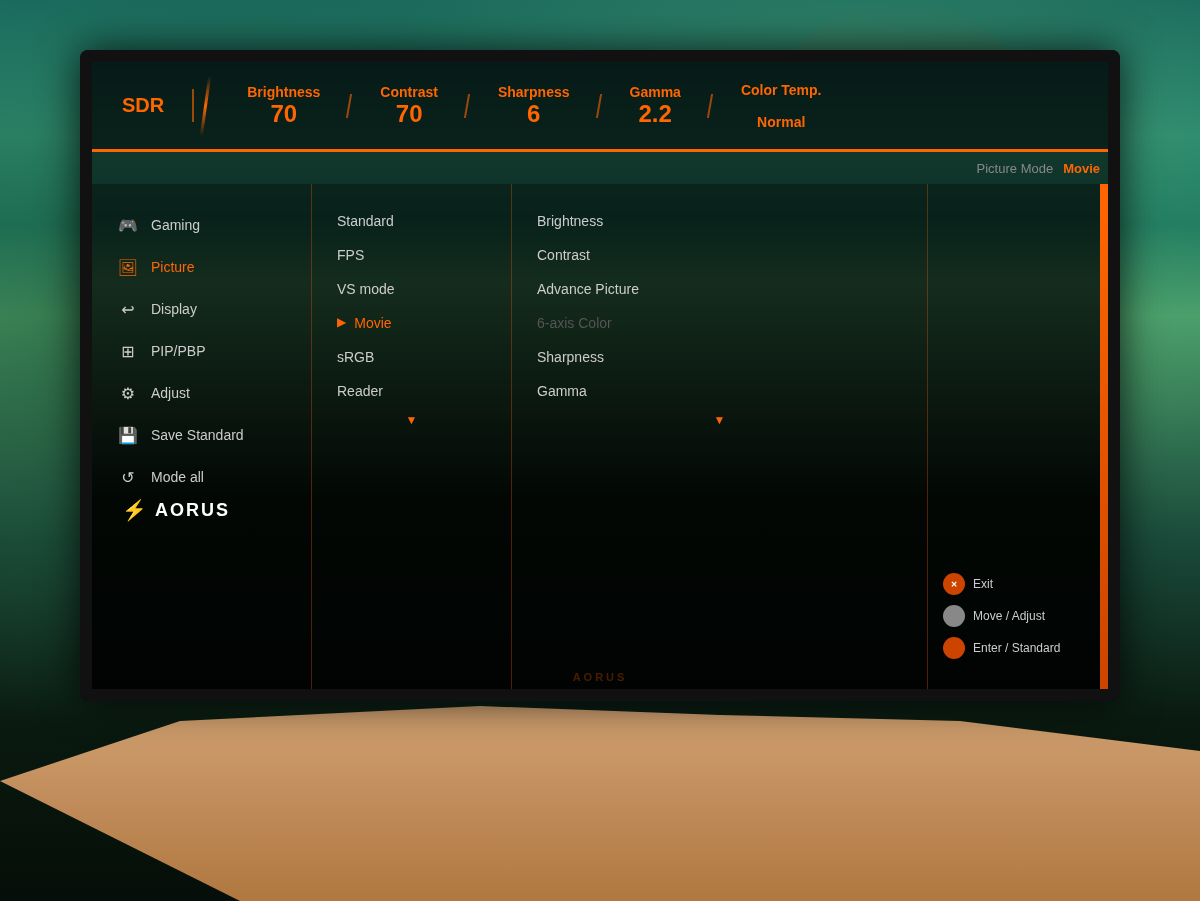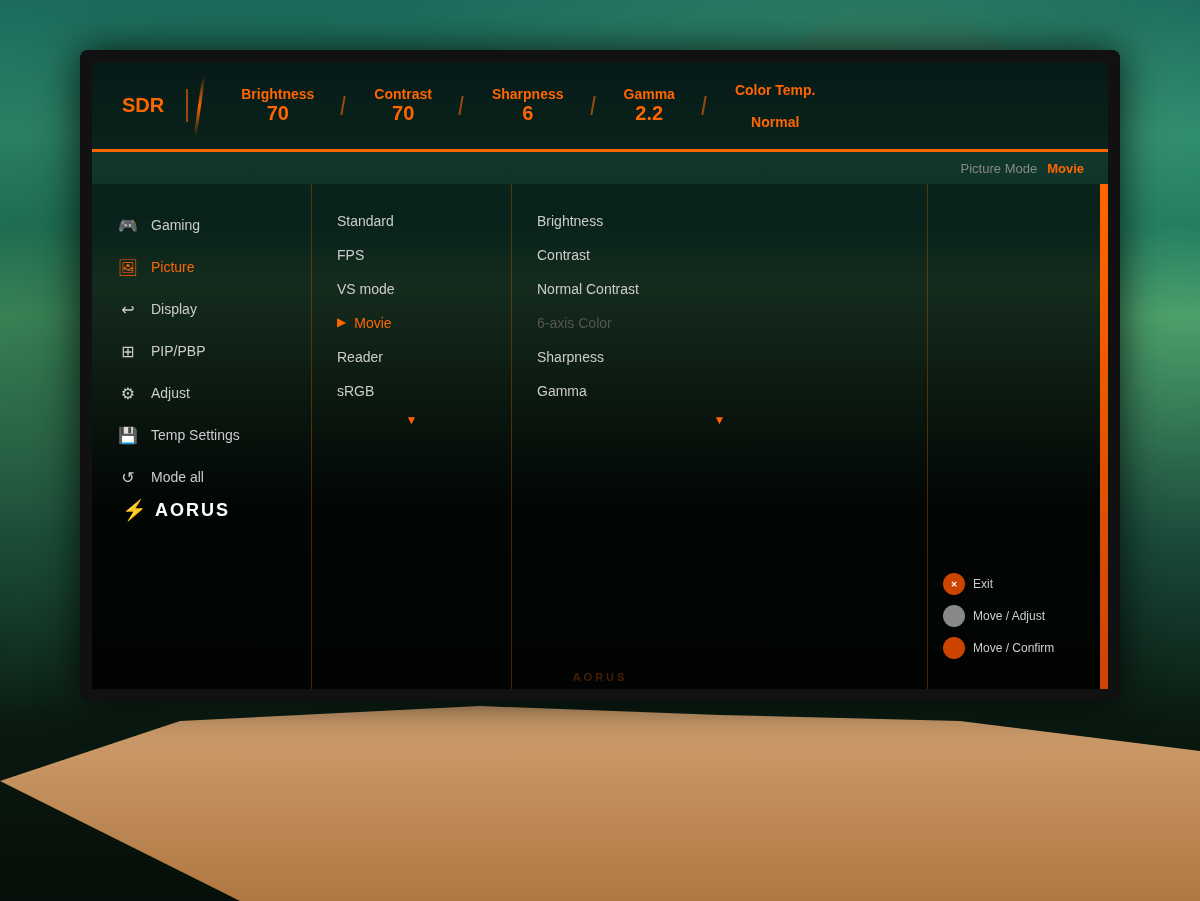--- a/index.html
+++ b/index.html
@@ -142,50 +142,50 @@
 
     .stat-label {
       color: #ff6600;
       font-size: 14px;
       font-weight: bold;
       text-align: center;
     }
 
     .stat-value {
       color: #ff6600;
+      font-size: 24px;
+      font-weight: bold;
+    }
+
+    .stat-sdr {
+      color: #ff6600;
       font-size: 20px;
       font-weight: bold;
-    }
-
-    .stat-sdr {
-      color: #ff6600;
-      font-size: 20px;
-      font-weight: bold;
-      padding-right: 24px;
+      padding-right: 30px;
       position: relative;
     }
     .stat-sdr::after {
       content: '';
       position: absolute;
       right: 0; top: -5px; bottom: -5px;
       width: 2px;
       background: #ff6600;
       opacity: 0.6;
     }
 
     
     .picture-mode-bar {
       position: absolute;
       top: 90px; left: 0; right: 0;
       height: 32px;
       background: rgba(0,0,0,0.6);
       display: flex;
       align-items: center;
       justify-content: flex-end;
-      padding-right: 24px;
+      padding-right: 8px;
     }
 
     .picture-mode-label {
       color: #888;
       font-size: 13px;
       margin-right: 10px;
     }
 
     .picture-mode-value {
       color: #ff6600;
@@ -415,21 +415,21 @@
           <div class="menu-item">
             <span class="menu-icon">⊞</span>
             <span>PIP/PBP</span>
           </div>
           <div class="menu-item">
             <span class="menu-icon">⚙</span>
             <span>Adjust</span>
           </div>
           <div class="menu-item">
             <span class="menu-icon">💾</span>
-            <span>Temp Settings</span>
+            <span>Save Standard</span>
           </div>
           <div class="menu-item">
             <span class="menu-icon">↺</span>
             <span>Mode all</span>
           </div>
 
           <div class="aorus-logo" style="position:relative;margin-top:20px;">
             <span class="aorus-icon">⚡</span>
             <span>AORUS</span>
           </div>
@@ -443,37 +443,37 @@
             <span>FPS</span>
           </div>
           <div class="sub-item">
             <span>VS mode</span>
           </div>
           <div class="sub-item active">
             <span class="sub-item-arrow">▶</span>
             <span>Movie</span>
           </div>
           <div class="sub-item">
+            <span>sRGB</span>
+          </div>
+          <div class="sub-item">
             <span>Reader</span>
-          </div>
-          <div class="sub-item">
-            <span>sRGB</span>
           </div>
           <div class="scroll-down-indicator">▼</div>
         </div>
 
         <div class="menu-right">
           <div class="right-item">
             <span>Brightness</span>
           </div>
           <div class="right-item">
             <span>Contrast</span>
           </div>
           <div class="right-item">
-            <span>Normal Contrast</span>
+            <span>Advance Picture</span>
           </div>
           <div class="right-item dimmed">
             <span>6-axis Color</span>
           </div>
           <div class="right-item">
             <span>Sharpness</span>
           </div>
           <div class="right-item">
             <span>Gamma</span>
           </div>
@@ -497,21 +497,21 @@
                 </svg>
             </div>
             <span>Move / Adjust</span>
           </div>
           <div class="control-item">
             <div class="control-btn btn-enter">
               <svg width="12" height="12" viewBox="0 0 12 12">
                   <circle cx="6" cy="6" r="5" fill="#cc4400"></circle>
                 </svg>
             </div>
-            <span>Move / Confirm</span>
+            <span>Enter / Standard</span>
           </div>
         </div>
 
         <div class="right-accent"></div>
       </div>
 
     </div>
   </div>
   <div class="monitor-bezel">
     <span class="monitor-brand">AORUS</span>

